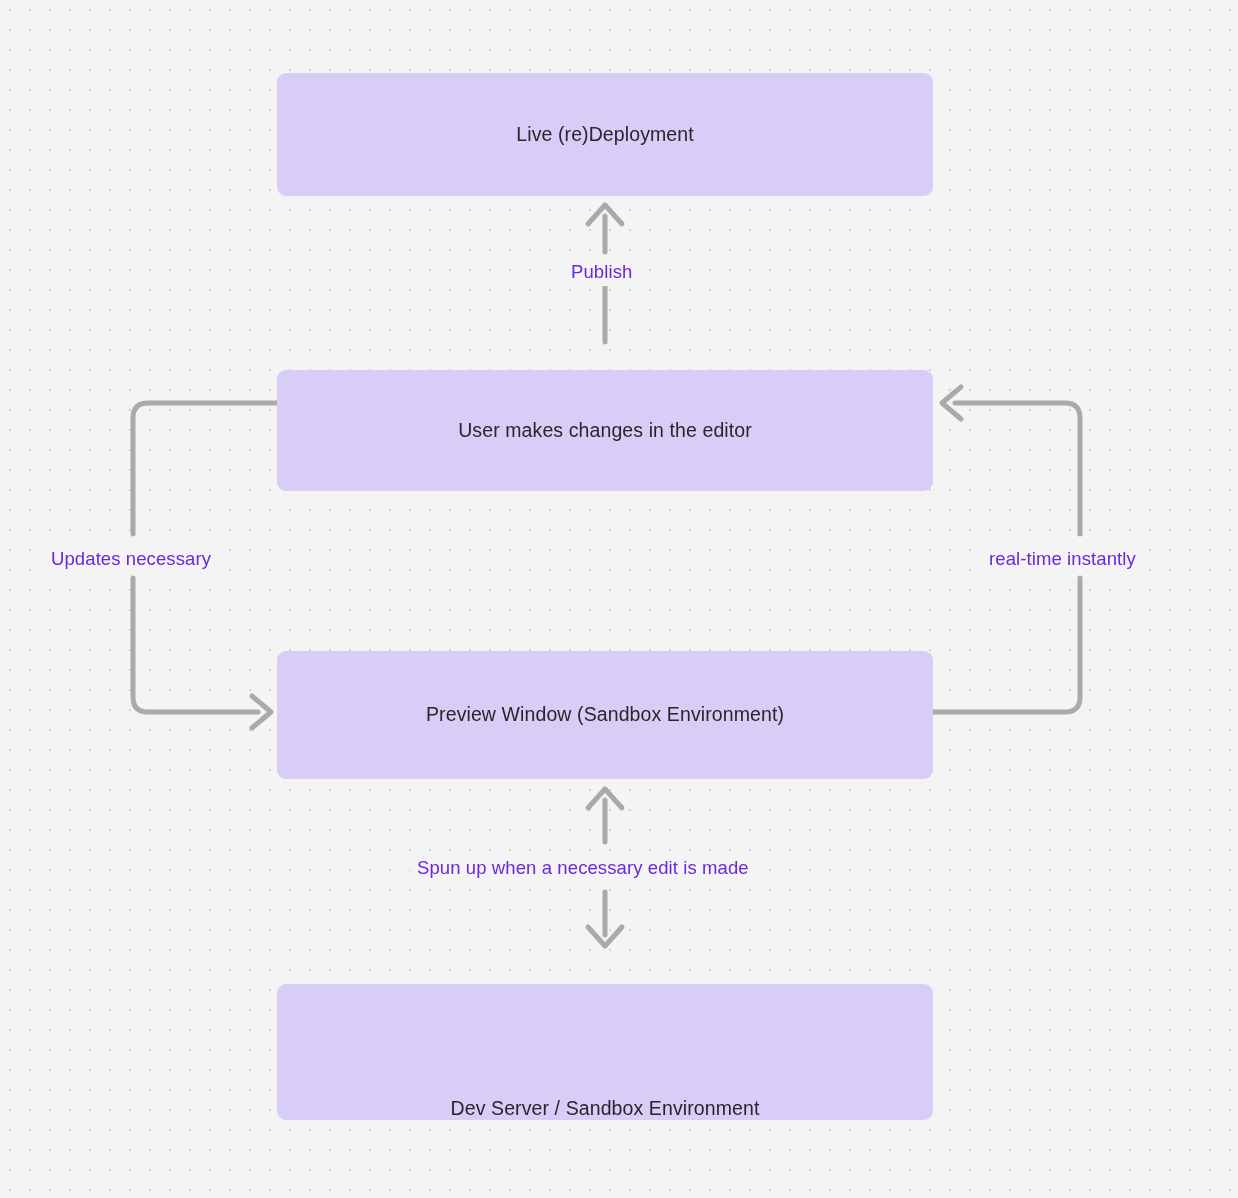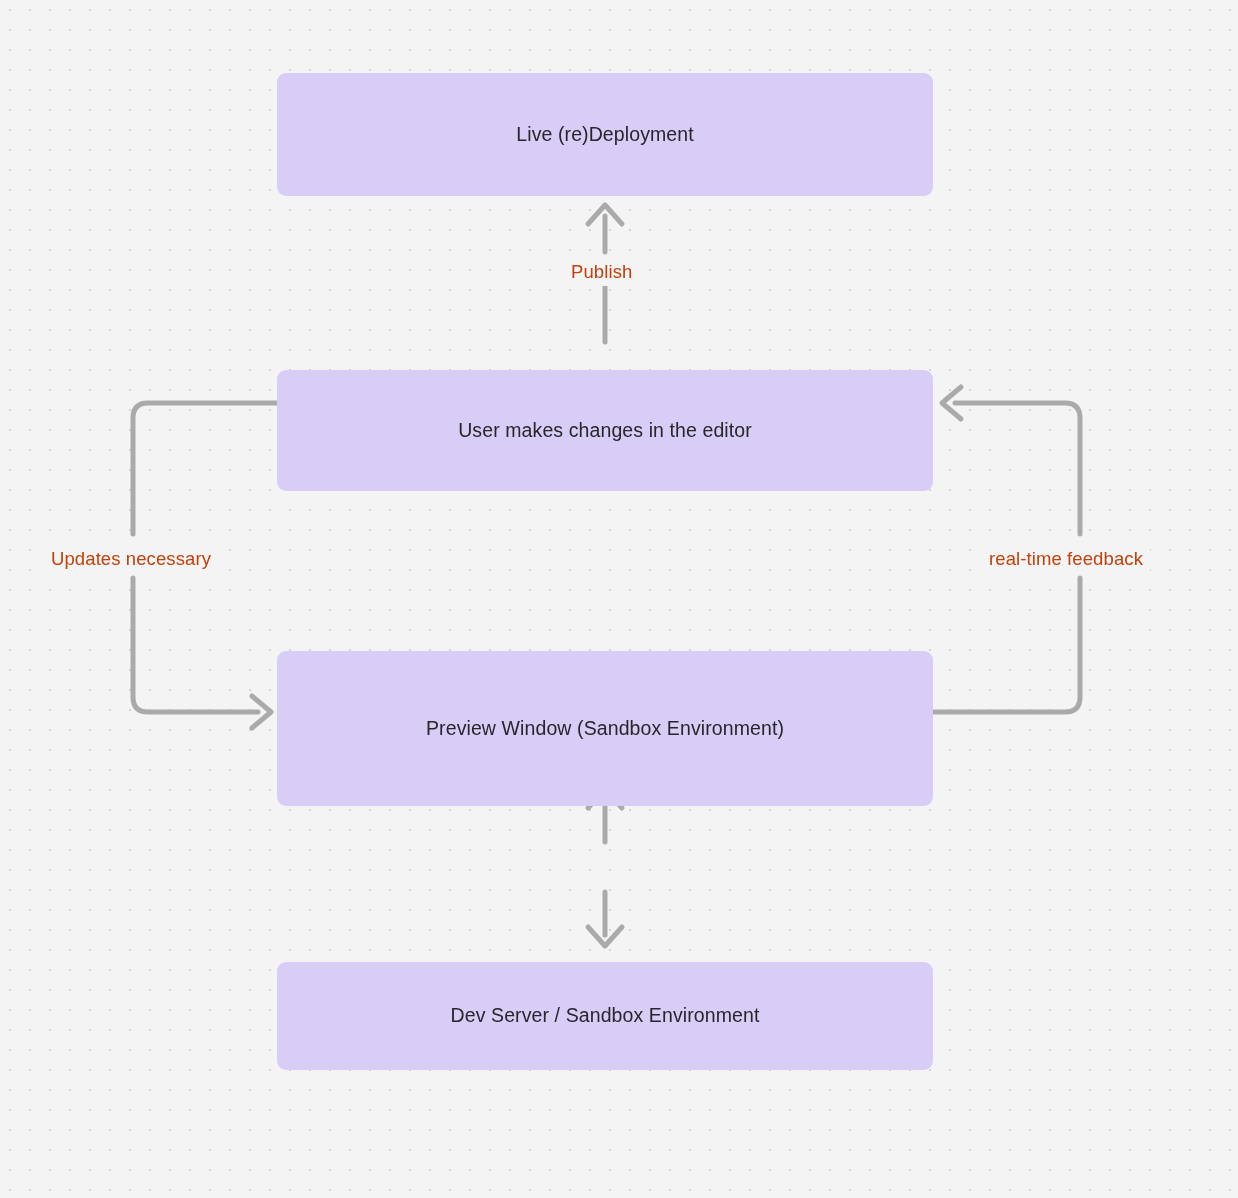--- a/index.html
+++ b/index.html
@@ -51,29 +51,29 @@
     font-size: 19.5px;
     line-height: 1.2;
     color: #27262b;
     letter-spacing: 0.1px;
     text-align: center;
     white-space: nowrap;
   }
 
   #node-live-deployment   { top: 73px;  height: 123px; }
   #node-user-changes      { top: 342px; height: 121px; margin-top: 28px; }
-  #node-preview-window    { top: 651px; height: 155px; }
-  #node-dev-server        { top: 962px; height: 108px; }
+  #node-preview-window    { top: 651px; height: 128px; }
+  #node-dev-server        { top: 984px; height: 136px; align-items: flex-end; }
 
   
   .edge-label {
     position: absolute;
     font-size: 18.5px;
     line-height: 1.2;
-    color: #c2410c;
+    color: #6d28d9;
     white-space: nowrap;
     letter-spacing: 0.1px;
     background-color: #f4f4f5;
     padding: 3px 7px;
     box-sizing: border-box;
   }
   #label-publish      { left: 564px; top: 258px; }
   #label-updates      { left: 44px;  top: 545px; }
   #label-realtime     { left: 982px; top: 545px; }
   #label-spun-up      { left: 410px; top: 854px; }
@@ -124,16 +124,17 @@
   </div>
 
   <div class="node" id="node-dev-server">
     <span class="node-label">Dev Server / Sandbox Environment</span>
   </div>
 
   <div class="edge-label" id="label-publish">Publish</div>
 
   <div class="edge-label" id="label-updates">Updates necessary</div>
 
-  <div class="edge-label" id="label-realtime">real-time feedback</div>
+  <div class="edge-label" id="label-realtime">real-time instantly</div>
 
+  <div class="edge-label" id="label-spun-up">Spun up when a necessary edit is made</div>
 
 </div>
 
 </body></html>

